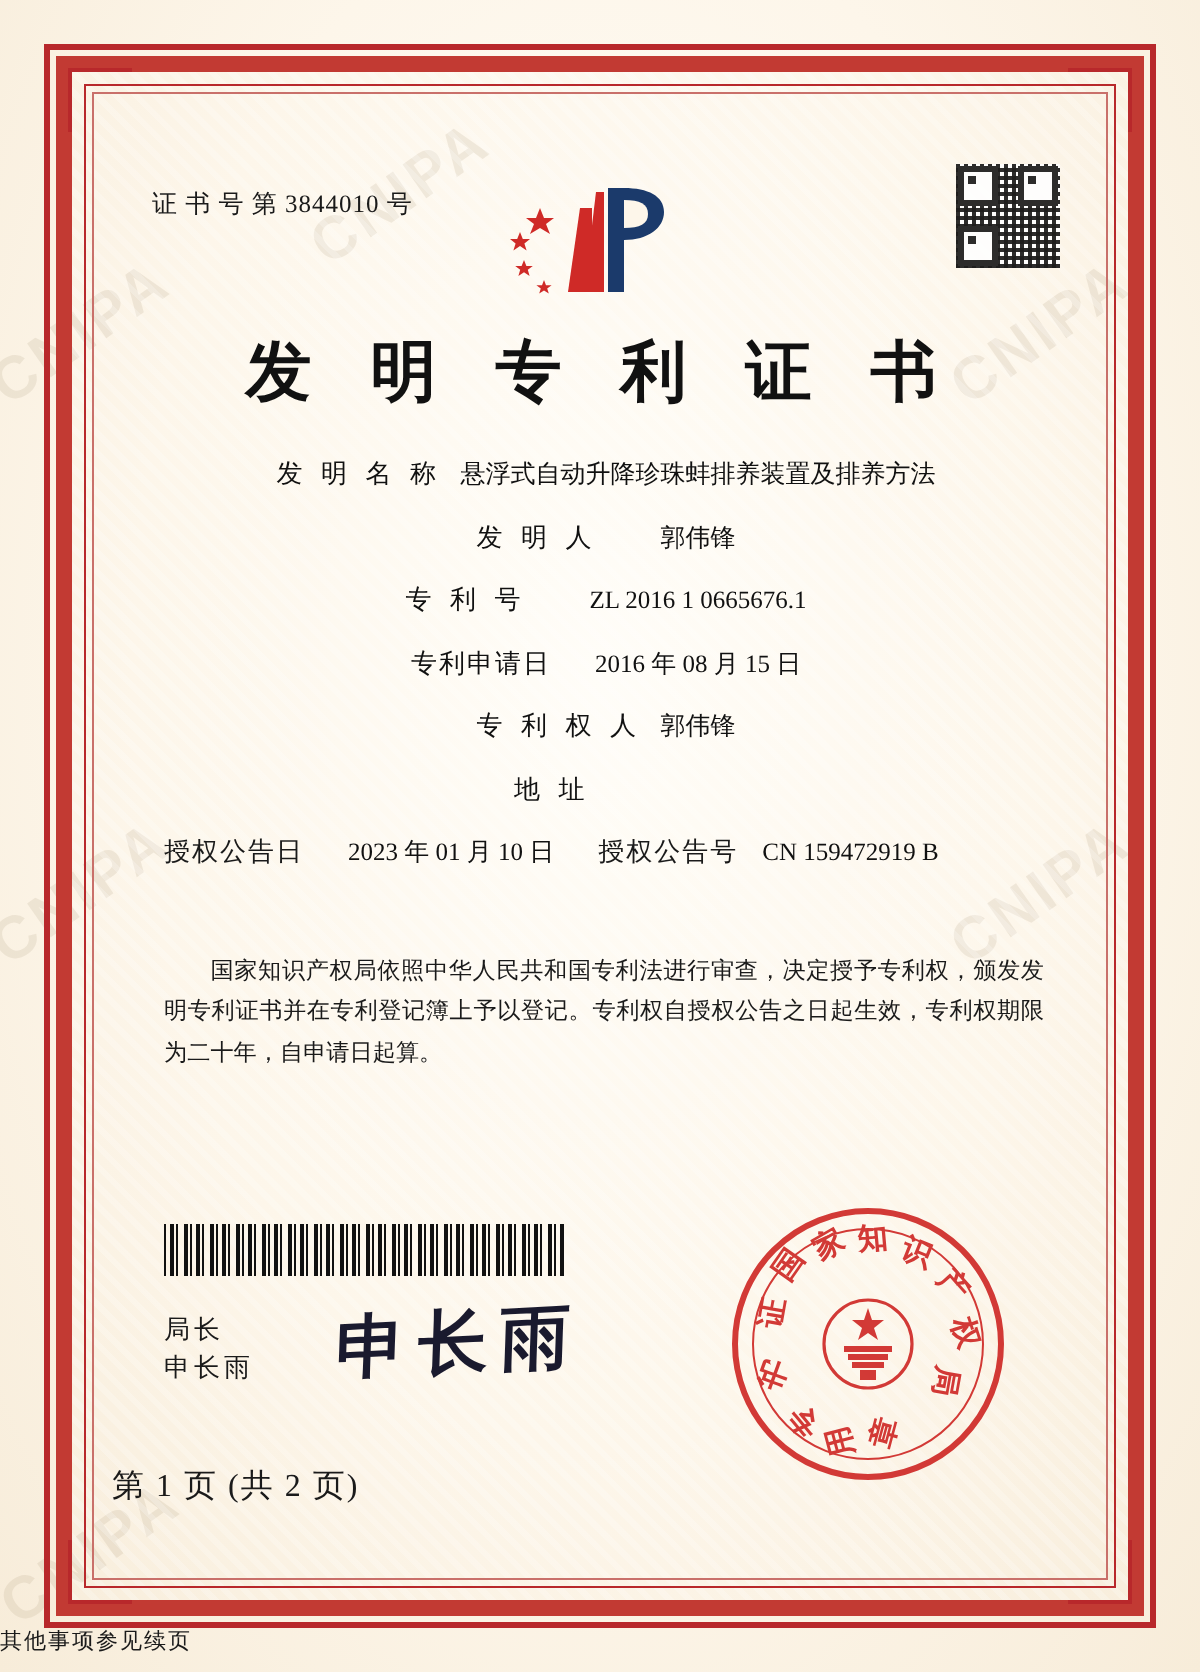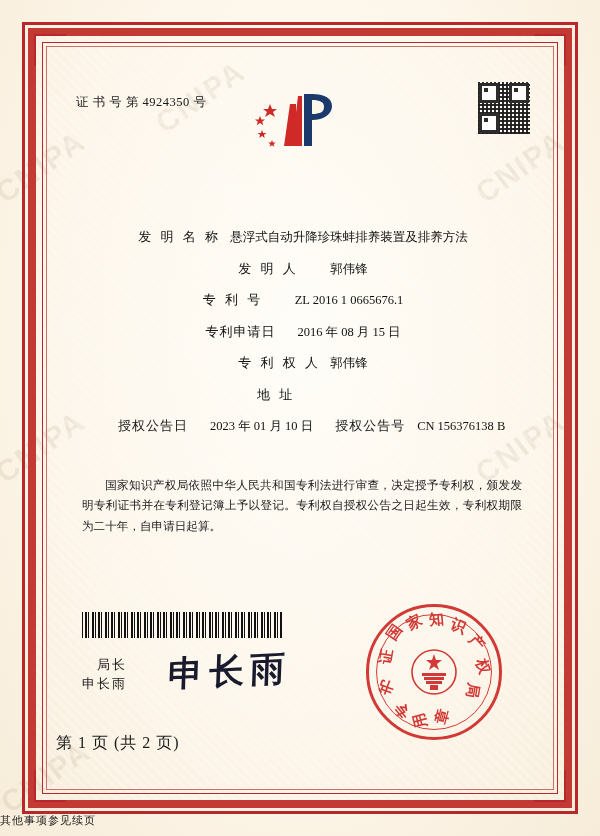--- a/index.html
+++ b/index.html
@@ -164,21 +164,20 @@
   .field-row2 {
     display: flex;
     align-items: baseline;
     font-size: 13px;
     margin-bottom: 13.5px;
   }
   .f-label2 {
     width: 92px;
     flex: none;
     letter-spacing: 1px;
-    margin-left: 36px;
   }
   .f-label3 {
     width: 82px;
     flex: none;
     letter-spacing: 1px;
     padding-left: 22px;
   }
 
   .paras {
     position: absolute;
@@ -207,21 +206,20 @@
         #111 10px 12px, transparent 12px 13px);
   }
 
   .sig-block {
     position: absolute;
     left: 26px;
     top: 600px;
     font-size: 13px;
     line-height: 1.45;
     letter-spacing: 2px;
-    text-align: right;
   }
   .sig-hand {
     position: absolute;
     left: 112px;
     top: 592px;
     font-size: 35px;
     font-family: "DejaVu Serif", serif;
     color: #1a1a2e;
     letter-spacing: 6px;
     transform: rotate(-3deg) skewX(-5deg);
@@ -295,21 +293,21 @@
   <div class="border-mid"></div>
   <div class="border-inner"></div>
   <div class="border-inner2"></div>
   <div class="corner tl"></div>
   <div class="corner tr"></div>
   <div class="corner bl"></div>
   <div class="corner br"></div>
 
   <div class="content">
 
-    <div class="cert-no">证 书 号 第 4924350 号</div>
+    <div class="cert-no">证 书 号 第 3844010 号</div>
 
     <div class="qr">
       <div class="qeye a">
           <i></i>
         </div>
       <div class="qeye b">
           <i></i>
         </div>
       <div class="qeye c">
           <i></i>
@@ -324,20 +322,21 @@
         <path d="M50 14 L56 14 L56 56 L44 56 Z" fill="#cf2a27"></path>
         <g fill="#cf2a27">
           <polygon points="30,14 32,19 37,19 33,22 35,27 30,24 25,27 27,22 23,19 28,19"></polygon>
           <polygon points="20,26 21.4,29.5 25,29.5 22.2,31.7 23.3,35.2 20,33 16.7,35.2 17.8,31.7 15,29.5 18.6,29.5"></polygon>
           <polygon points="22,40 23.2,43 26.4,43 23.9,44.9 24.8,48 22,46.1 19.2,48 20.1,44.9 17.6,43 20.8,43"></polygon>
           <polygon points="32,50 33,52.6 35.8,52.6 33.6,54.2 34.4,56.8 32,55.2 29.6,56.8 30.4,54.2 28.2,52.6 31,52.6"></polygon>
         </g>
       </svg>
     </div>
 
+    <div class="title">发 明 专 利 证 书</div>
 
     <div class="fields">
 
       <div class="field">
         <div class="f-label">发 明 名 称</div>
         <div class="f-value">悬浮式自动升降珍珠蚌排养装置及排养方法</div>
       </div>
 
       <div class="field">
         <div class="f-label">发 明 人</div>
@@ -360,21 +359,21 @@
       </div>
 
       <div class="field">
         <div class="f-label">地        址</div>
       </div>
 
       <div class="field-row2">
         <div class="f-label2">授权公告日</div>
         <div class="f-value">2023 年 01 月 10 日</div>
         <div class="f-label3">授权公告号</div>
-        <div class="f-value">CN 156376138 B</div>
+        <div class="f-value">CN 159472919 B</div>
       </div>
 
     </div>
 
     <div class="paras">
       <p>国家知识产权局依照中华人民共和国专利法进行审查，决定授予专利权，颁发发明专利证书并在专利登记簿上予以登记。专利权自授权公告之日起生效，专利权期限为二十年，自申请日起算。</p>
     </div>
 
     <div class="barcode"></div>
 

